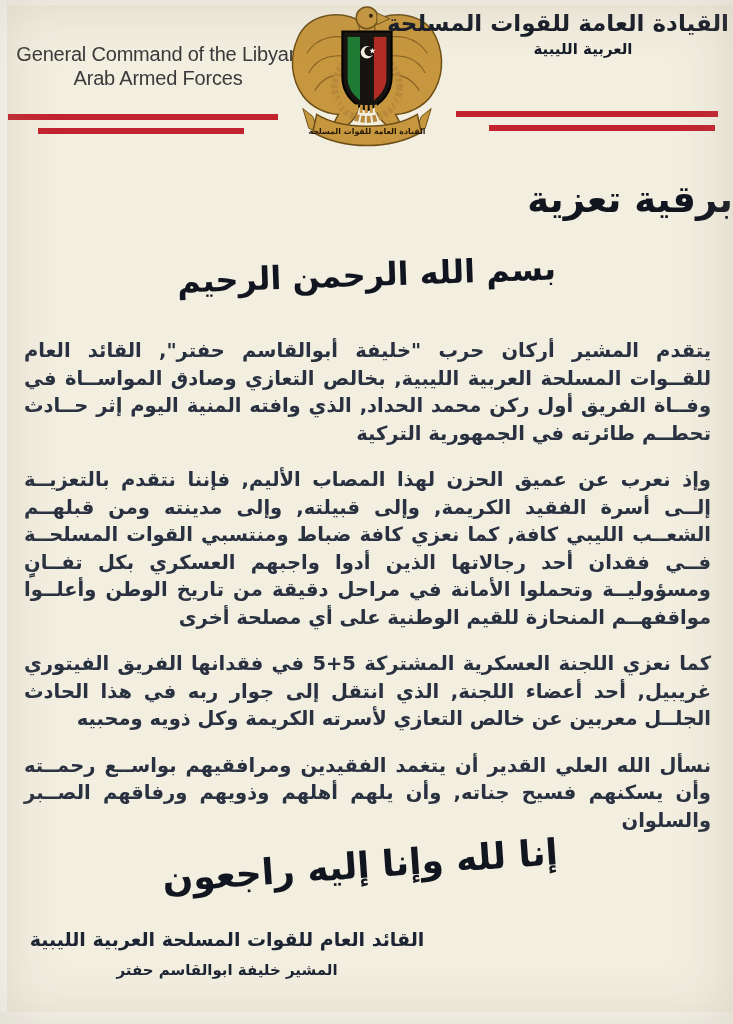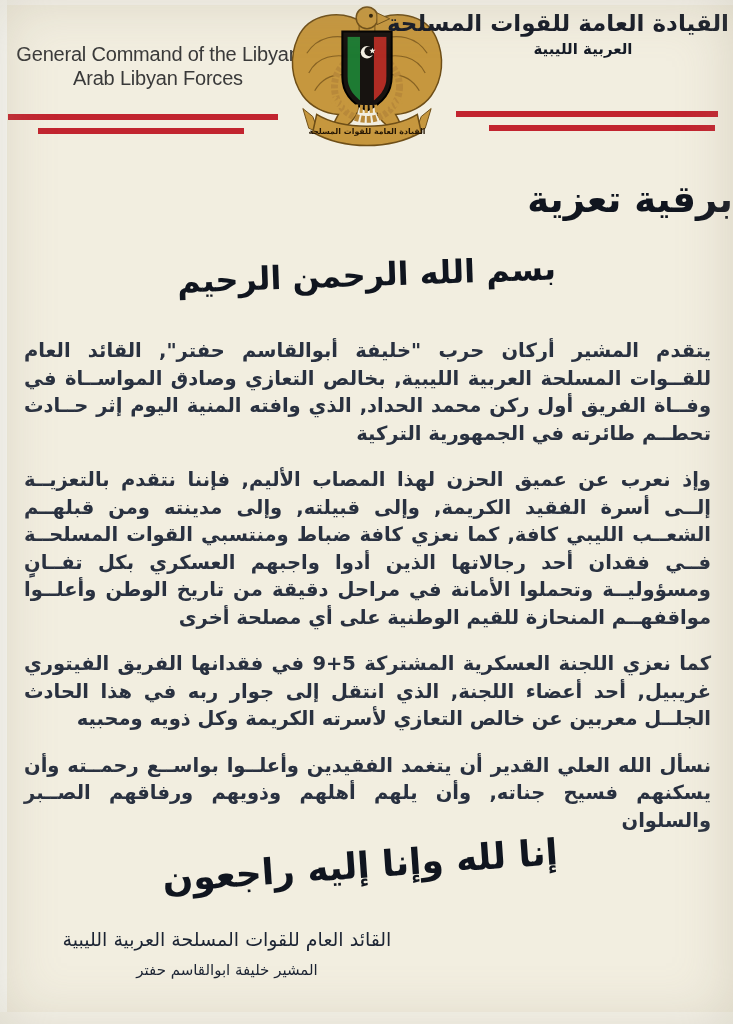--- a/index.html
+++ b/index.html
@@ -64,36 +64,36 @@
     color:var(--ink);
   }
   .body-text p{margin:0 0 19px 0;}
   .closing{
     position:absolute;left:140px;width:440px;top:845px;text-align:center;direction:rtl;
     font-size:36px;font-weight:bold;color:var(--title_ink);
     transform:rotate(-4deg);
   }
   .signature{
     position:absolute;left:20px;top:928px;width:414px;text-align:center;direction:rtl;
-    font-weight:normal;color:#1c2433;
+    font-weight:bold;color:#1c2433;
   }
   .signature .s1{font-size:19px;}
   .signature .s2{font-size:15px;margin-top:11px;}
 </style>
 </head>
 <body>
 
 <div class="stage">
 
   <div class="edge-top"></div>
   <div class="edge-left"></div>
 
   <div class="eng-title">
     <div>General Command of the Libyan</div>
-    <div>Arab Libyan Forces</div>
+    <div>Arab Armed Forces</div>
   </div>
 
   <div class="emblem">
     <svg viewBox="0 0 170 150" width="170" height="148">
 
       <g fill="#c6973e" stroke="#6e4e17" stroke-width="1.5">
         <path d="M83 22 C58 6 26 12 15 36 C6 56 8 78 20 95 C28 106 42 113 56 114 C52 121 49 128 49 134 C60 130 69 123 74 115 L78 100 L80 55 Z"></path>
         <path d="M87 22 C112 6 144 12 155 36 C164 56 162 78 150 95 C142 106 128 113 114 114 C118 121 121 128 121 134 C110 130 101 123 96 115 L92 100 L90 55 Z"></path>
       </g>
       <g stroke="#7d5a1f" fill="none" stroke-width="1.2" opacity="0.85">
@@ -144,22 +144,22 @@
   <div class="rule r1"></div>
   <div class="rule r2"></div>
 
   <div class="doc-title">برقية تعزية</div>
 
   <div class="basmala">بسم الله الرحمن الرحيم</div>
 
   <div class="body-text">
     <p>يتقدم المشير أركان حرب "خليفة أبوالقاسم حفتر", القائد العام للقــوات المسلحة العربية الليبية, بخالص التعازي وصادق المواســاة في وفــاة الفريق أول ركن محمد الحداد, الذي وافته المنية اليوم إثر حــادث تحطــم طائرته في الجمهورية التركية</p>
     <p>وإذ نعرب عن عميق الحزن لهذا المصاب الأليم, فإننا نتقدم بالتعزيــة إلــى أسرة الفقيد الكريمة, وإلى قبيلته, وإلى مدينته ومن قبلهــم الشعــب الليبي كافة, كما نعزي كافة ضباط ومنتسبي القوات المسلحــة فــي فقدان أحد رجالاتها الذين أدوا واجبهم العسكري بكل تفــانٍ ومسؤوليــة وتحملوا الأمانة في مراحل دقيقة من تاريخ الوطن وأعلــوا مواقفهــم المنحازة للقيم الوطنية على أي مصلحة أخرى</p>
-    <p>كما نعزي اللجنة العسكرية المشتركة 5+9 في فقدانها الفريق الفيتوري غريبيل, أحد أعضاء اللجنة, الذي انتقل إلى جوار ربه في هذا الحادث الجلــل معربين عن خالص التعازي لأسرته الكريمة وكل ذويه ومحبيه</p>
-    <p>نسأل الله العلي القدير أن يتغمد الفقيدين وأعلــوا بواســع رحمــته وأن يسكنهم فسيح جناته, وأن يلهم أهلهم وذويهم ورفاقهم الصــبر والسلوان</p>
+    <p>كما نعزي اللجنة العسكرية المشتركة 5+5 في فقدانها الفريق الفيتوري غريبيل, أحد أعضاء اللجنة, الذي انتقل إلى جوار ربه في هذا الحادث الجلــل معربين عن خالص التعازي لأسرته الكريمة وكل ذويه ومحبيه</p>
+    <p>نسأل الله العلي القدير أن يتغمد الفقيدين ومرافقيهم بواســع رحمــته وأن يسكنهم فسيح جناته, وأن يلهم أهلهم وذويهم ورفاقهم الصــبر والسلوان</p>
   </div>
 
   <div class="closing">إنا لله وإنا إليه راجعون</div>
 
   <div class="signature">
     <div class="s1">القائد العام للقوات المسلحة العربية الليبية</div>
     <div class="s2">المشير خليفة ابوالقاسم حفتر</div>
   </div>
 
   <div class="bottom-strip"></div>

